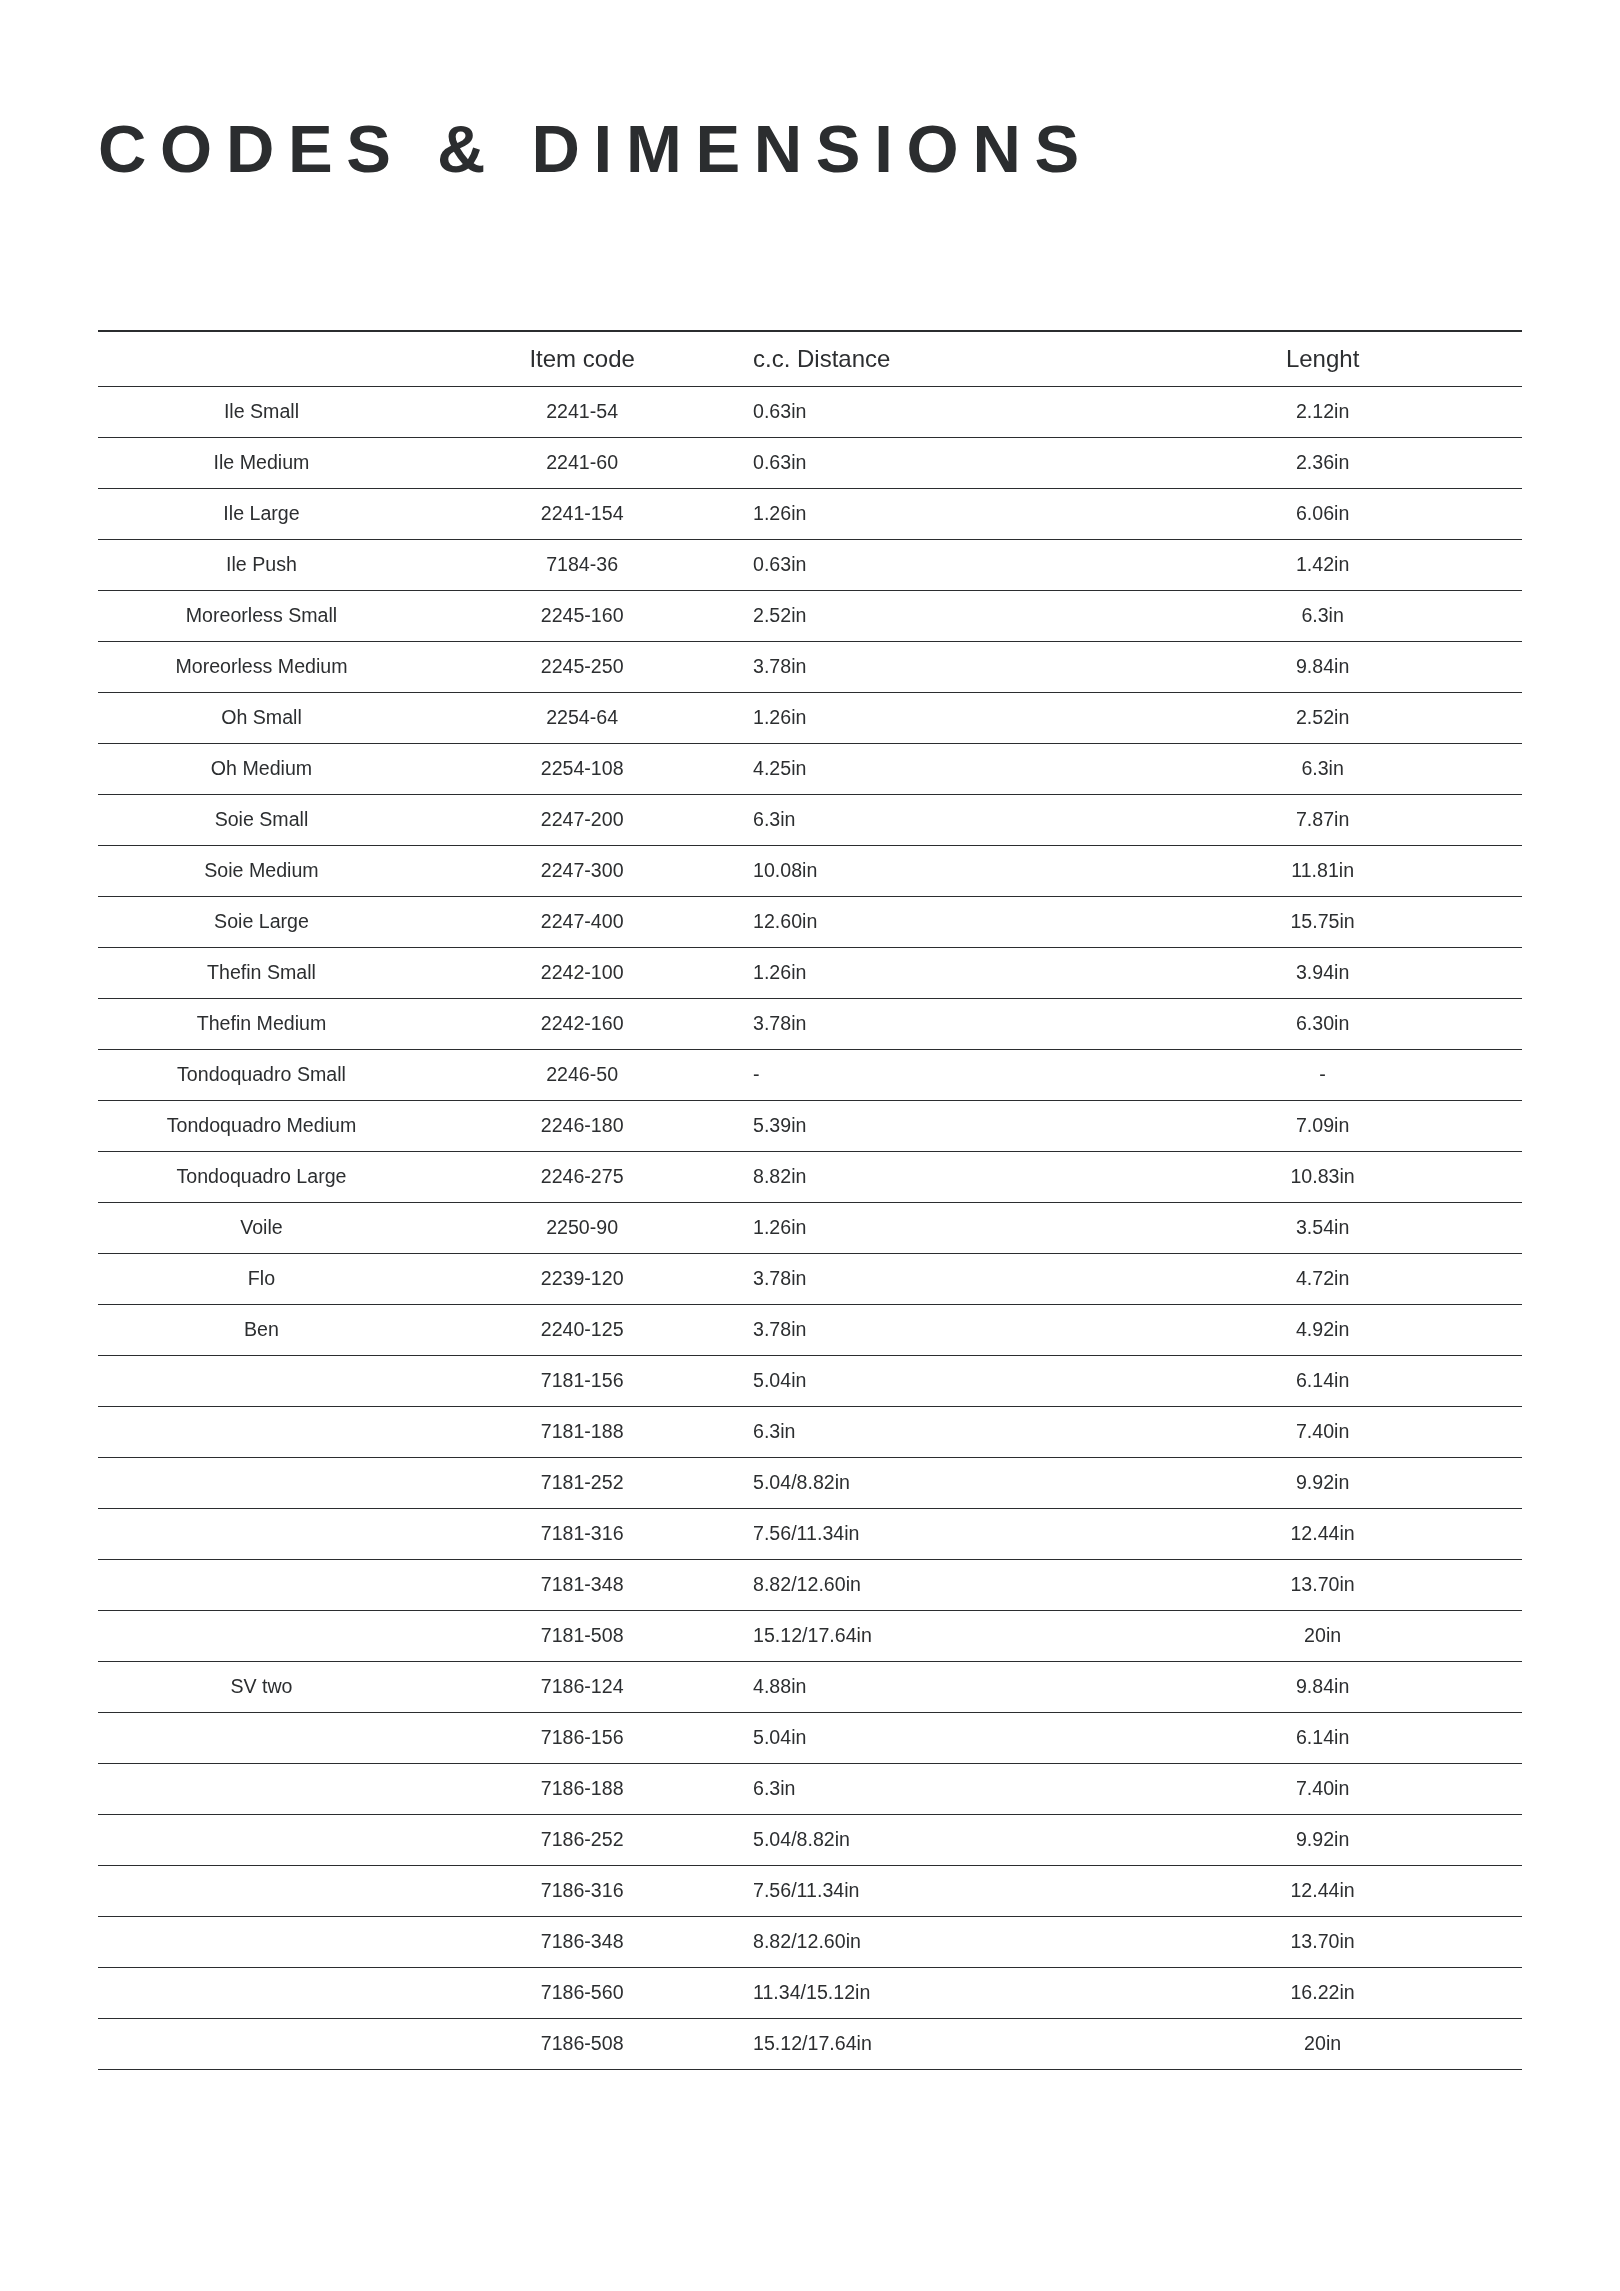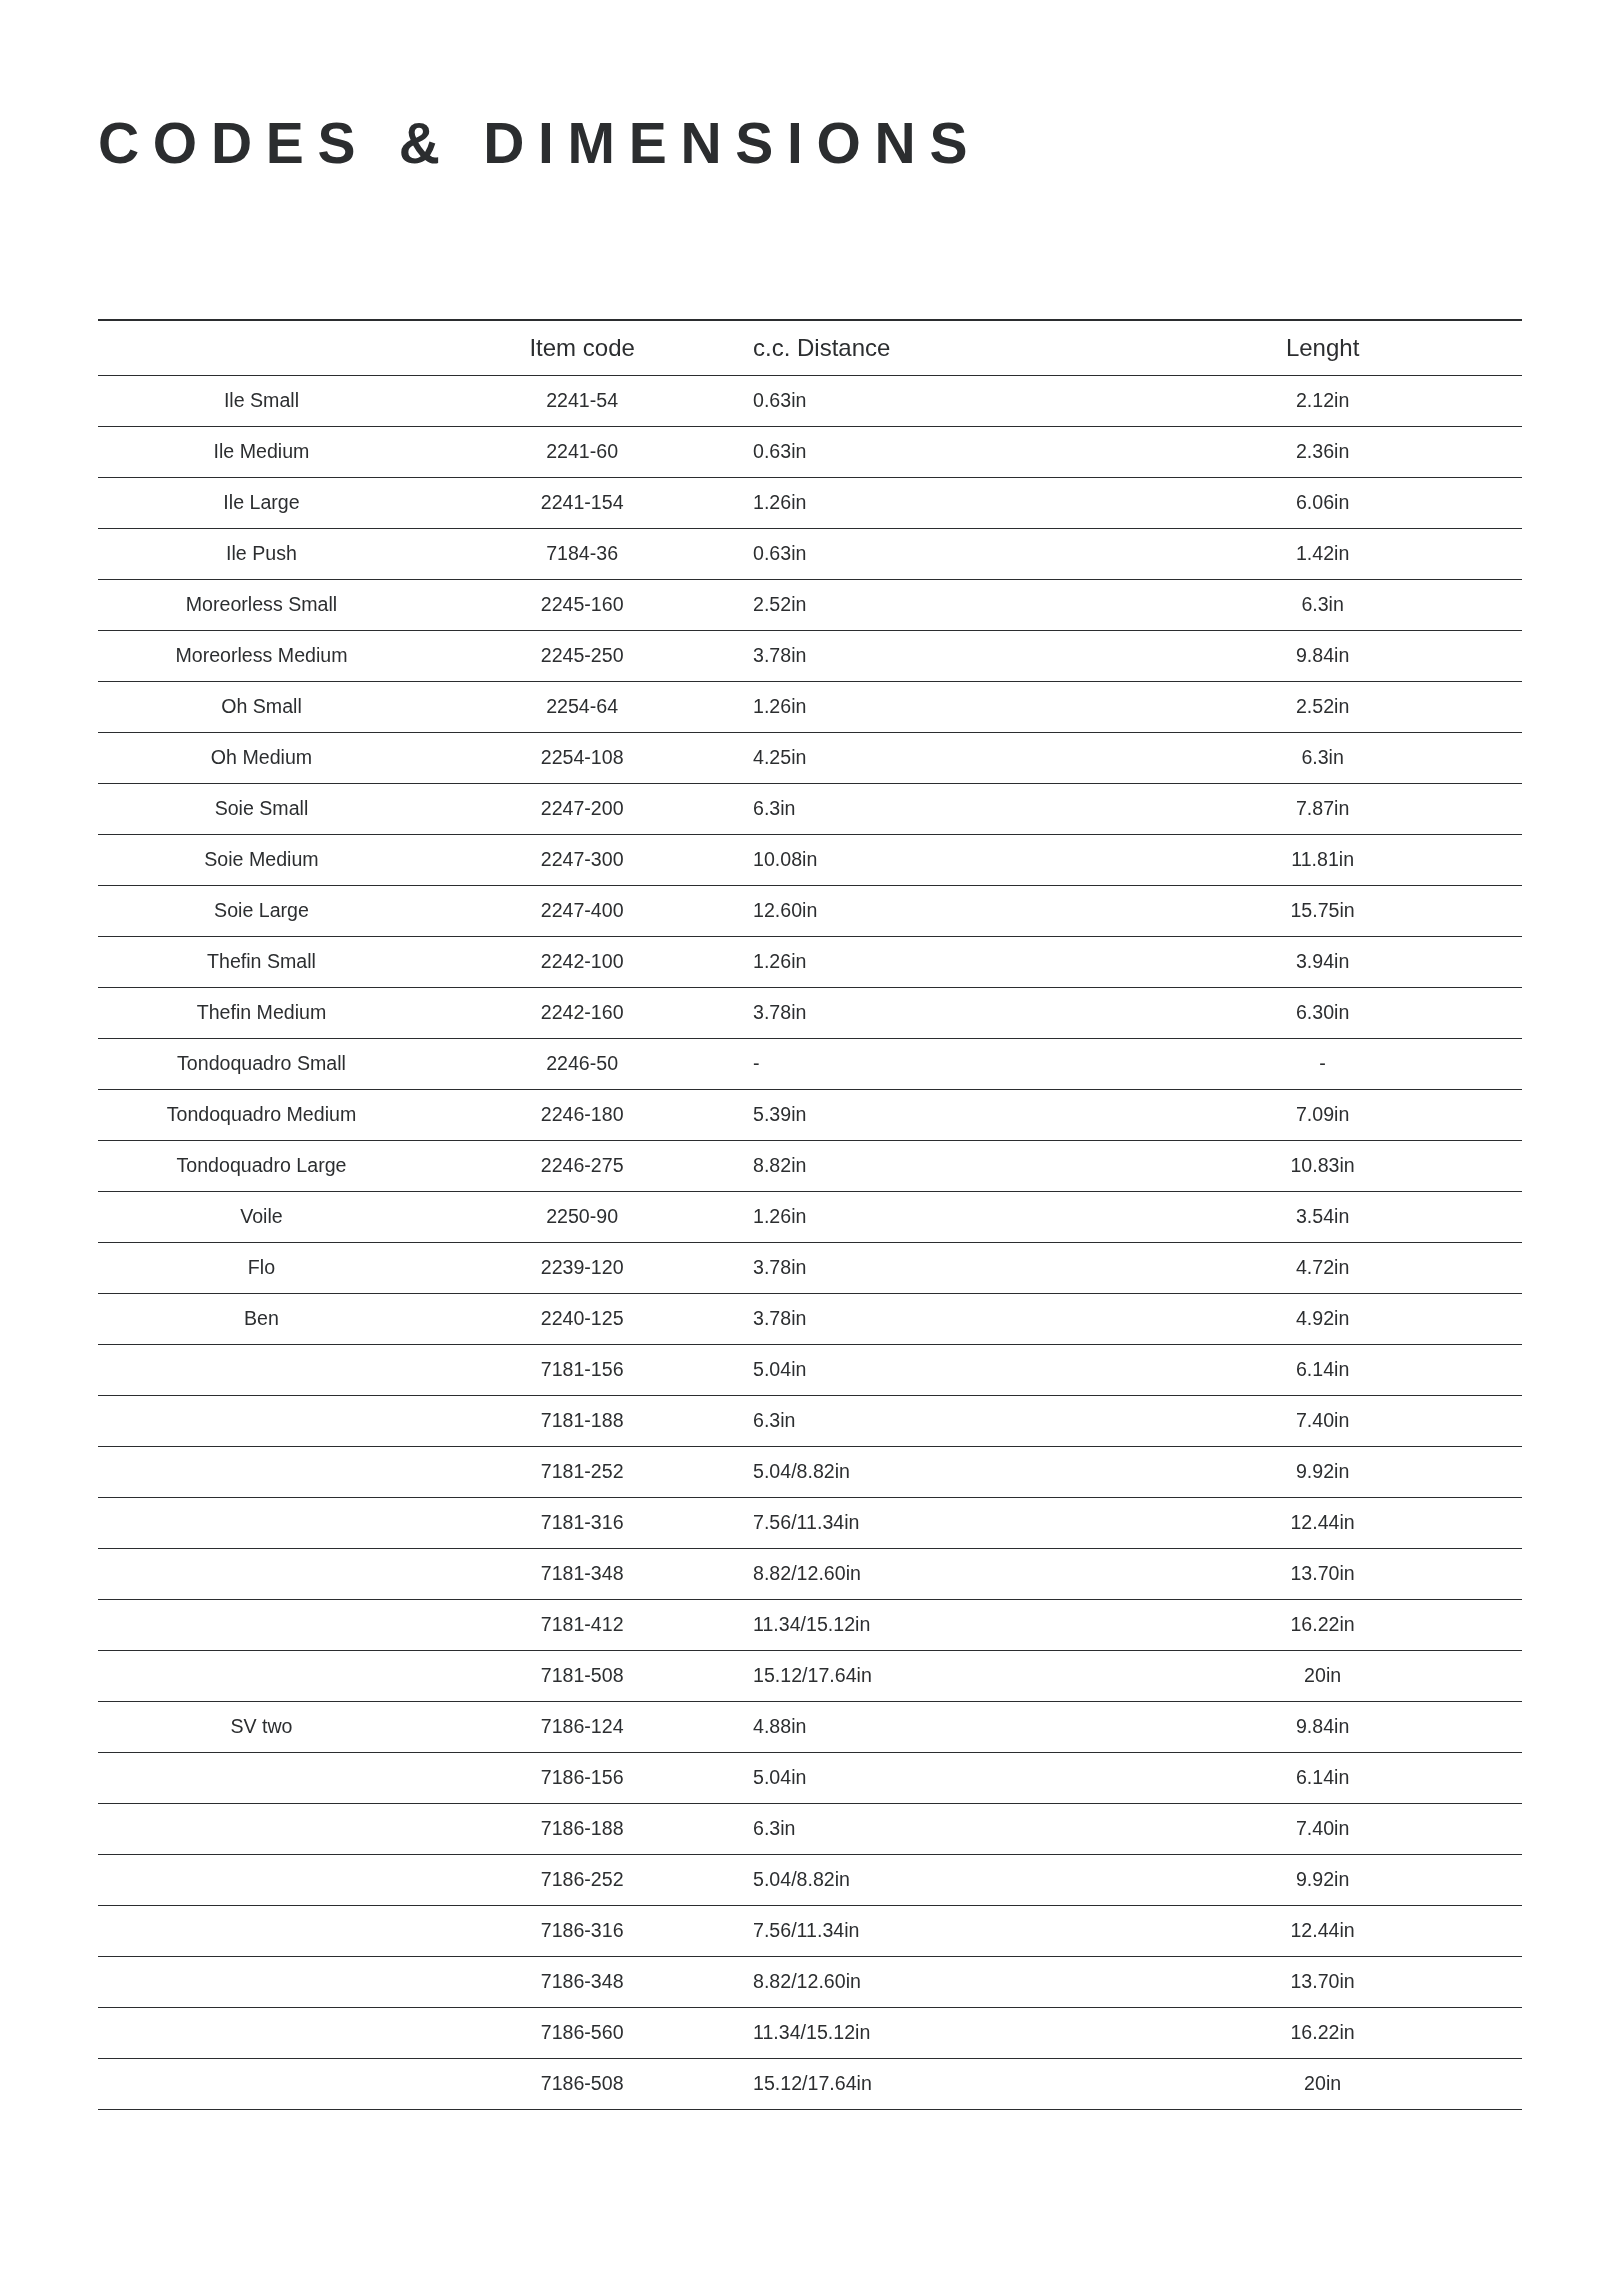--- a/index.html
+++ b/index.html
@@ -8,21 +8,21 @@
     width: 1620px;
     height: 2292px;
     font-family: "Liberation Sans", sans-serif;
     color: #2c2e30;
     overflow: hidden;
   }
   .page {
     padding: 110px 98px 0 98px;
   }
   .title {
-    font-size: 57px;
+    font-size: 67px;
     font-weight: 600;
     letter-spacing: 13.7px;
     color: #2b2d2f;
     white-space: nowrap;
   }
   table.codes {
     width: 100%;
     border-collapse: collapse;
     margin-top: 143px;
     border-top: 2px solid #2b2d2f;
@@ -205,26 +205,20 @@
           <td class="col-length">12.44in</td>
         </tr>
         <tr>
           <td class="col-name"></td>
           <td class="col-code">7181-348</td>
           <td class="col-distance">8.82/12.60in</td>
           <td class="col-length">13.70in</td>
         </tr>
         <tr>
           <td class="col-name"></td>
-          <td class="col-code">7181-412</td>
-          <td class="col-distance">11.34/15.12in</td>
-          <td class="col-length">16.22in</td>
-        </tr>
-        <tr>
-          <td class="col-name"></td>
           <td class="col-code">7181-508</td>
           <td class="col-distance">15.12/17.64in</td>
           <td class="col-length">20in</td>
         </tr>
         <tr>
           <td class="col-name">SV two</td>
           <td class="col-code">7186-124</td>
           <td class="col-distance">4.88in</td>
           <td class="col-length">9.84in</td>
         </tr>

